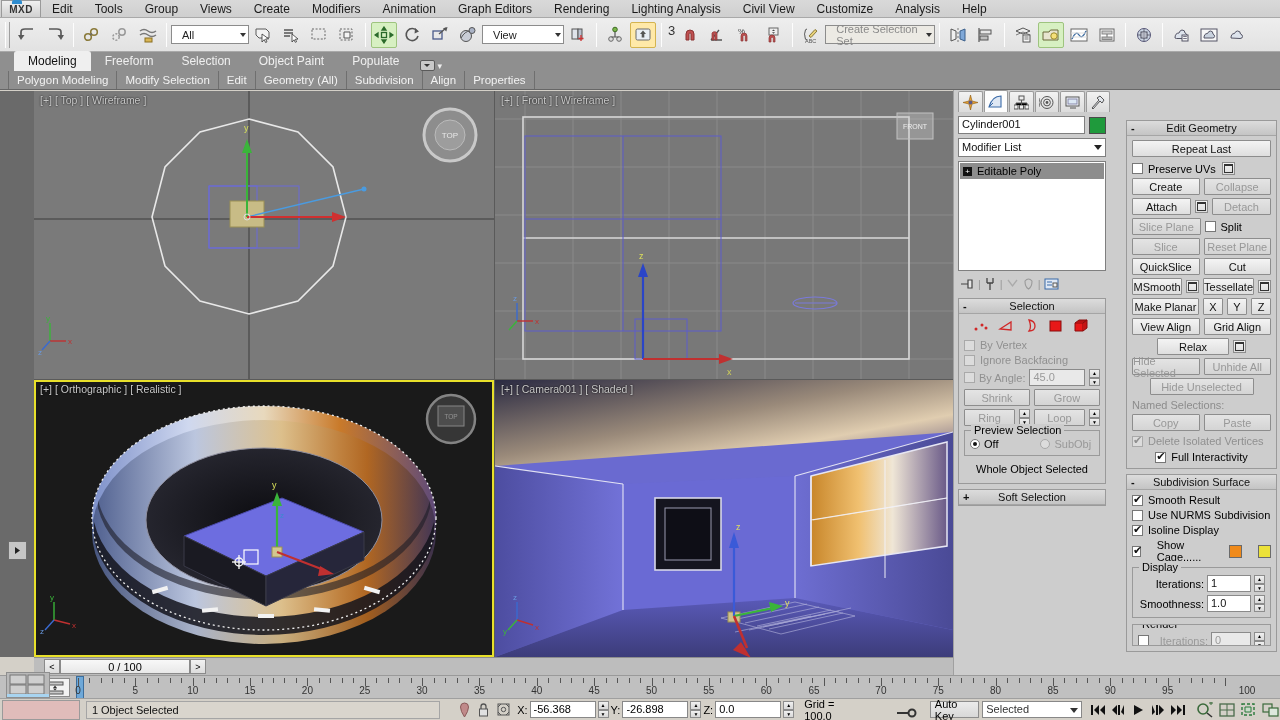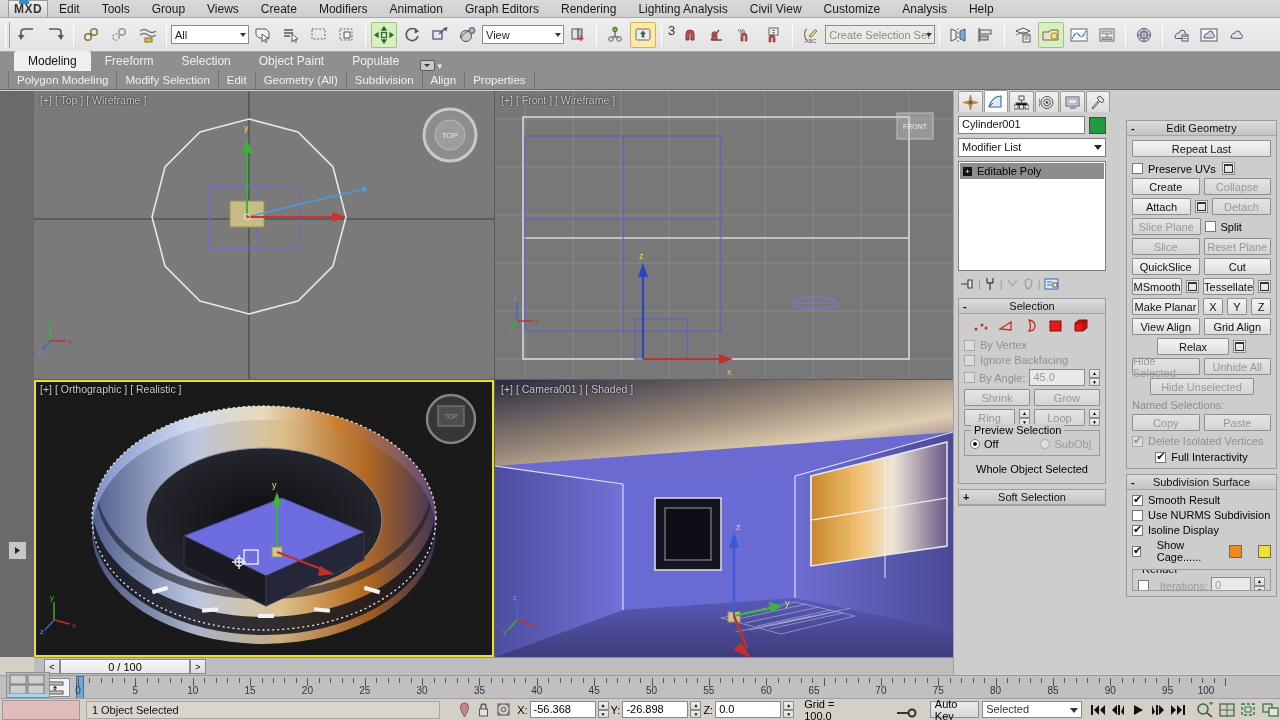--- a/index.html
+++ b/index.html
@@ -12,25 +12,25 @@
   #app { position:relative; width:1280px; height:720px; }
 
   
   .menubar {
     position:absolute; left:0; top:0; width:1280px; height:18px;
     background:linear-gradient(#d9d9d9,#cfcfcf);
     border-bottom:1px solid #a9a9a9;
     display:flex; align-items:center;
   }
   .mxd-logo {
-    width:40px; height:17px; margin-left:8px;
+    width:40px; height:17px; margin-left:1px;
     background:linear-gradient(#f0f0f0,#d0d0d0);
     border:1px solid #9a9a9a; border-bottom:none;
     display:flex; align-items:center; justify-content:center;
-    font-size:12px; font-weight:bold; color:#333; letter-spacing:.5px;
+    font-size:10px; font-weight:bold; color:#333; letter-spacing:.5px;
     position:relative;
   }
   .mxd-logo:before{
     content:""; position:absolute; top:-1px; left:10px; width:10px;height:4px;
     background:#2e8ccf; border-radius:2px 2px 0 0;
   }
   .menu-item { padding:0 11px; font-size:12px; color:#1a1a1a; line-height:18px; cursor:default; white-space:nowrap;}
 
   
   .maintoolbar {
@@ -45,21 +45,21 @@
     display:flex; align-items:center; justify-content:center;
     border:1px solid transparent; border-radius:2px; position:relative;
   }
   .tbtn.on { background:#d7f0c2; border:1px solid #9ec47f; }
   .tbtn.on2 { background:#ffe9a8; border:1px solid #d4b450; }
   .tbtn.on3 { background:#d7f0c2; border:1px solid #9ec47f; }
   .tbsep { width:1px; height:24px; background:#b5b5b5; margin:0 4px; border-right:1px solid #fdfdfd;}
   .tbcombo {
     height:19px; border:1px solid #8c8c8c; background:#fff;
     display:flex; align-items:center; font-size:11px;
-    padding-left:3px; position:relative; color:#222;
+    padding-left:10px; position:relative; color:#222;
   }
   .tbcombo .arrow {
     position:absolute; right:2px; top:50%; transform:translateY(-50%);
     width:0;height:0;border-left:3.5px solid transparent;border-right:3.5px solid transparent;border-top:4px solid #333;
   }
   .tbcombo.gray { background:#eceae4; color:#8a8a8a; }
 
   
   .ribbon {
     position:absolute; left:0; top:52px; width:1280px; height:38px;
@@ -1061,20 +1061,39 @@
             <span class="chk on"></span>
             <span>Isoline Display</span>
           </div>
           <div style="display:flex;align-items:center;gap:16px;margin-top:3px;">
             <span class="chk on"></span>
             <span style="font-size:11px;">Show Cage......</span>
             <span id="cage-c1" style="width: 17px; height: 13px; border: 1px solid rgb(106, 106, 106); background: rgb(240, 138, 26);"></span>
             <span id="cage-c2" style="width: 17px; height: 13px; border: 1px solid rgb(106, 106, 106); background: rgb(236, 225, 56);"></span>
           </div>
 
+          <div class="grp">
+            <span class="glabel">Display</span>
+            <div style="display:flex;align-items:center;gap:3px;">
+              <span style="flex:1;text-align:right;font-size:11px;">Iterations:</span>
+              <span class="numf" style="width:44px;">1</span>
+              <span class="spin">
+                  <div>▲</div>
+                  <div>▼</div>
+                </span>
+            </div>
+            <div style="display:flex;align-items:center;gap:3px;margin-top:3px;">
+              <span style="flex:1;text-align:right;font-size:11px;">Smoothness:</span>
+              <span class="numf" style="width:44px;">1.0</span>
+              <span class="spin">
+                  <div>▲</div>
+                  <div>▼</div>
+                </span>
+            </div>
+          </div>
 
           <div class="grp" style="margin-top:6px; padding-bottom:1px; overflow:hidden; height:22px;">
             <span class="glabel">Render</span>
             <div style="display:flex;align-items:center;gap:3px;">
               <span class="chk"></span>
               <span style="flex:1;text-align:right;font-size:11px;color:#9a9a9a;">Iterations:</span>
               <span class="numf dis" style="width:40px;">0</span>
               <span class="spin">
                   <div>▲</div>
                   <div>▼</div>
@@ -1219,21 +1238,21 @@
         <div class="ticklab" style="left: 573.5px;">50</div>
         <div class="ticklab" style="left: 630.85px;">55</div>
         <div class="ticklab" style="left: 688.2px;">60</div>
         <div class="ticklab" style="left: 736px;">65</div>
         <div class="ticklab" style="left: 802.9px;">70</div>
         <div class="ticklab" style="left: 860.25px;">75</div>
         <div class="ticklab" style="left: 917.6px;">80</div>
         <div class="ticklab" style="left: 974.95px;">85</div>
         <div class="ticklab" style="left: 1032.3px;">90</div>
         <div class="ticklab" style="left: 1089.65px;">95</div>
-        <div class="ticklab" style="left: 1128px;">100</div>
+        <div class="ticklab" style="left: 1169px;">100</div>
         <div class="ticklab" style="left: 0px;">0</div>
       </div>
   </div>
 
   <div class="statusbar">
     <div class="mat-swatch" style="background: rgb(224, 188, 186);"></div>
     <div class="stat-text">1 Object Selected</div>
 
     <div style="display:flex; align-items:center; gap:6px; margin-left:18px;">
       <span>

